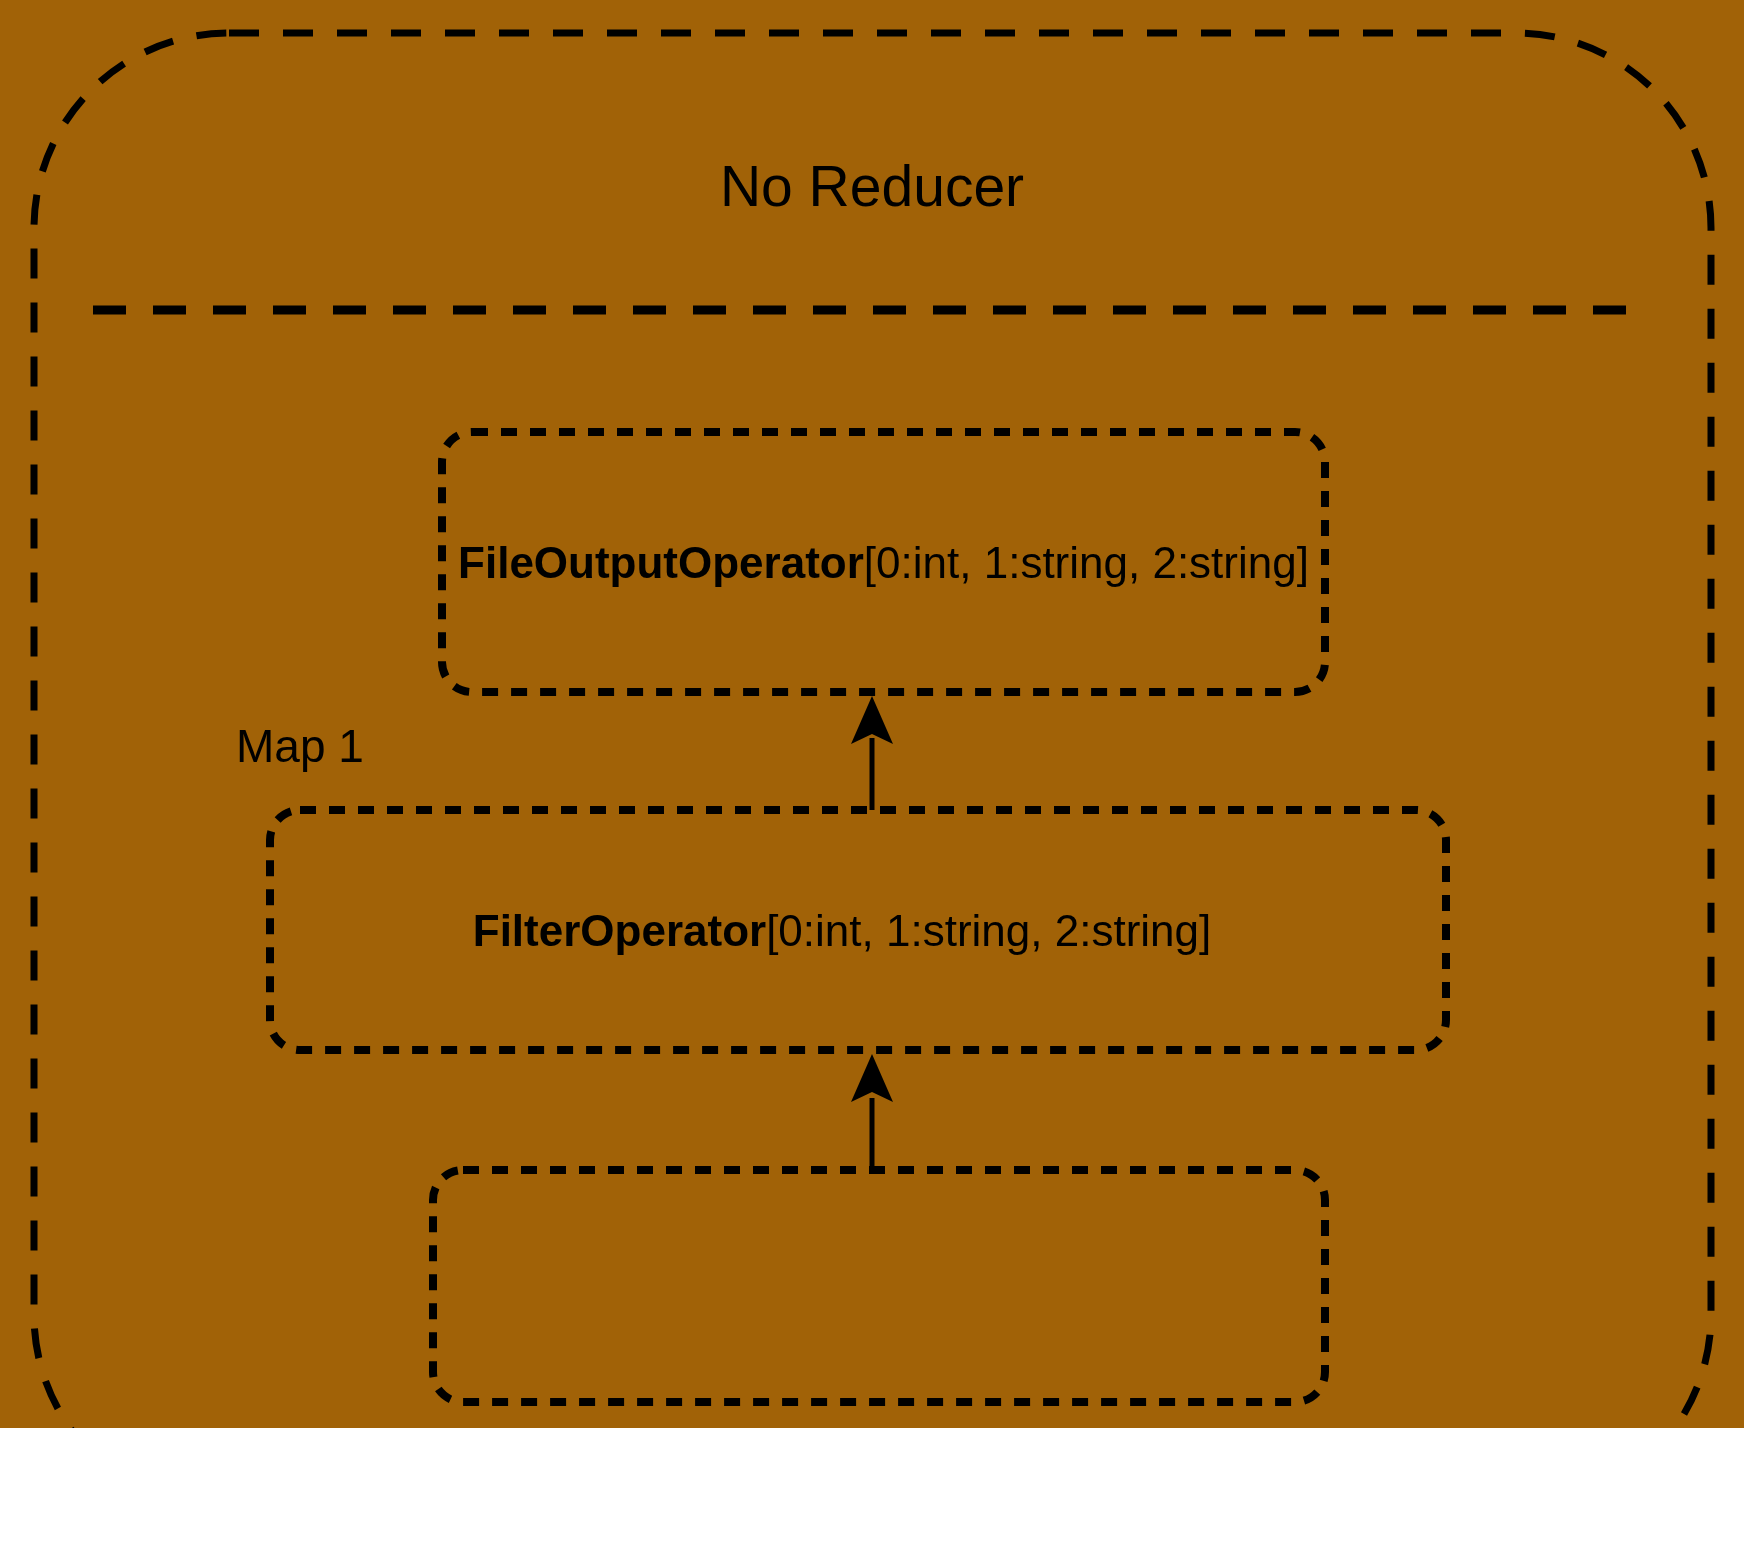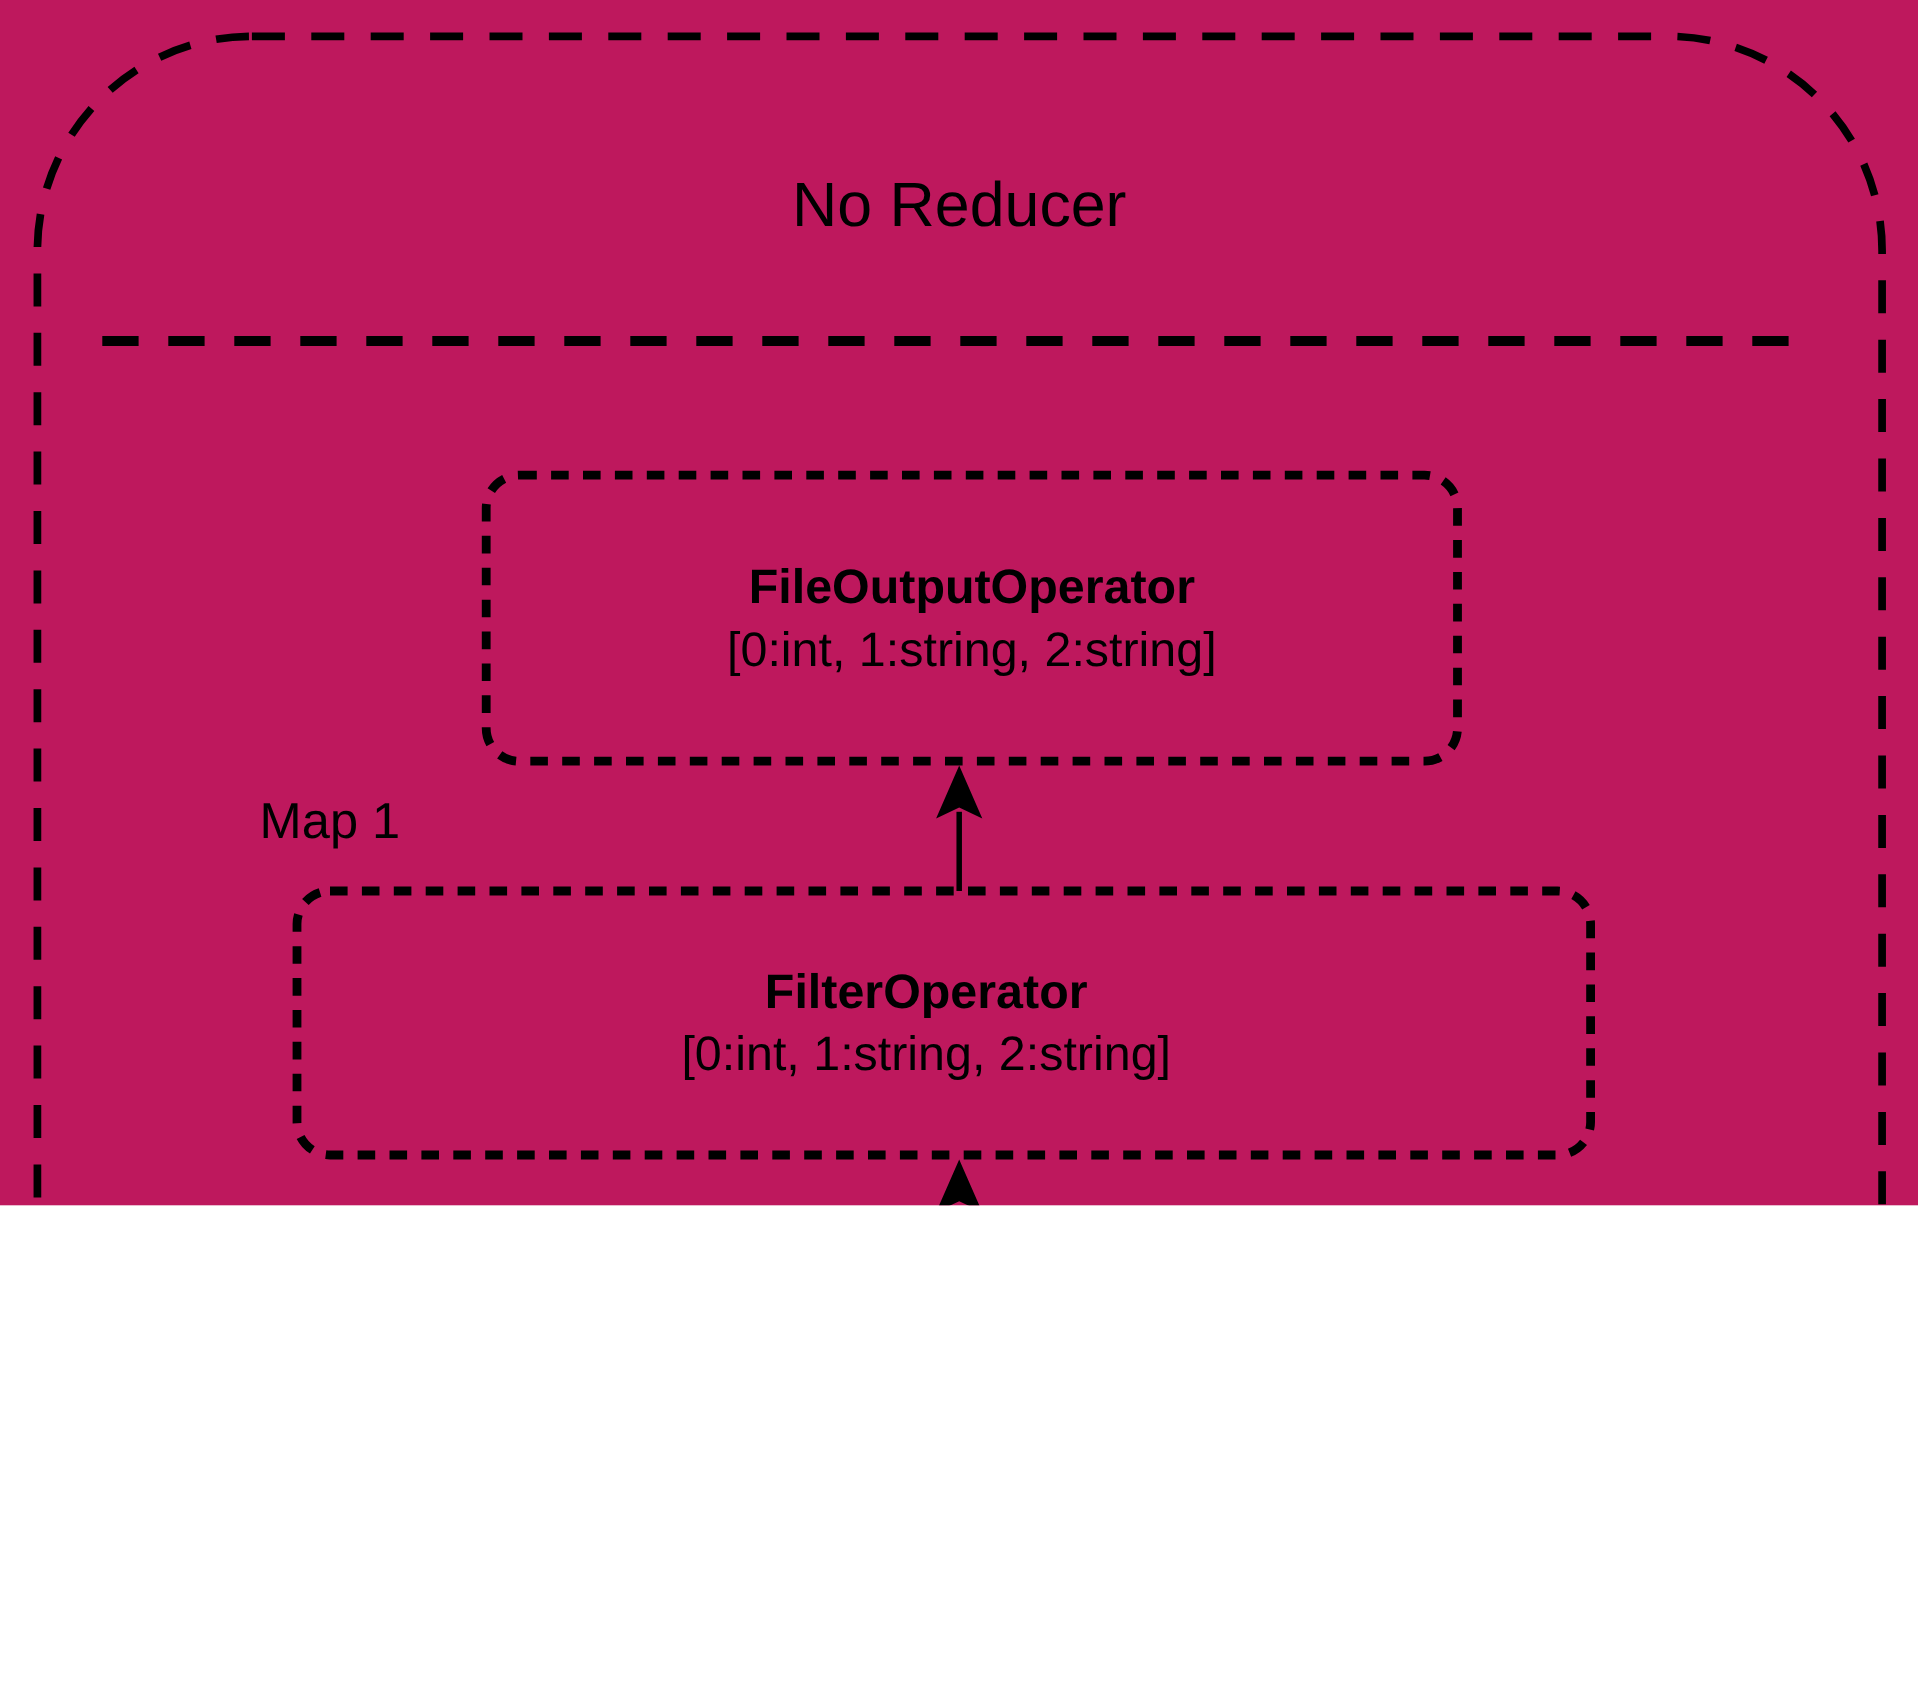--- a/index.html
+++ b/index.html
@@ -1,20 +1,20 @@
 <!DOCTYPE html>
 <html><head>
 <meta charset="utf-8">
 <style>
   html, body { margin: 0; padding: 0; background: #ffffff; }
   .canvas {
     position: relative;
     width: 1744px;
-    height: 1096px;
-    background: #be185d;
+    height: 1428px;
+    background: #a16207;
     color: #000000;
     font-family: "Liberation Sans", sans-serif;
     overflow: hidden;
   }
   .layer-svg { position: absolute; left: 0; top: 0; }
   .stage-title {
     position: absolute;
     left: 0; top: 156px;
     width: 100%;
     text-align: center;
@@ -25,21 +25,21 @@
   .map-label {
     position: absolute;
     left: 236px; top: 720px;
     font-size: 46px;
     line-height: 52px;
     font-weight: 400;
   }
   .node {
     position: absolute;
     display: flex;
-    flex-direction: column;
+    flex-direction: row;
     justify-content: center;
     align-items: center;
     text-align: center;
     font-size: 44px;
     line-height: 57px;
   }
   .node-title { font-weight: bold; }
   .node-fileoutput { left: 442px; top: 432px; width: 883px;  height: 260px; }
   .node-filter     { left: 254px; top: 810px; width: 1176px; height: 240px; }
   .node-tablescan  { left: 433px; top: 1170px; width: 892px; height: 232px; }

